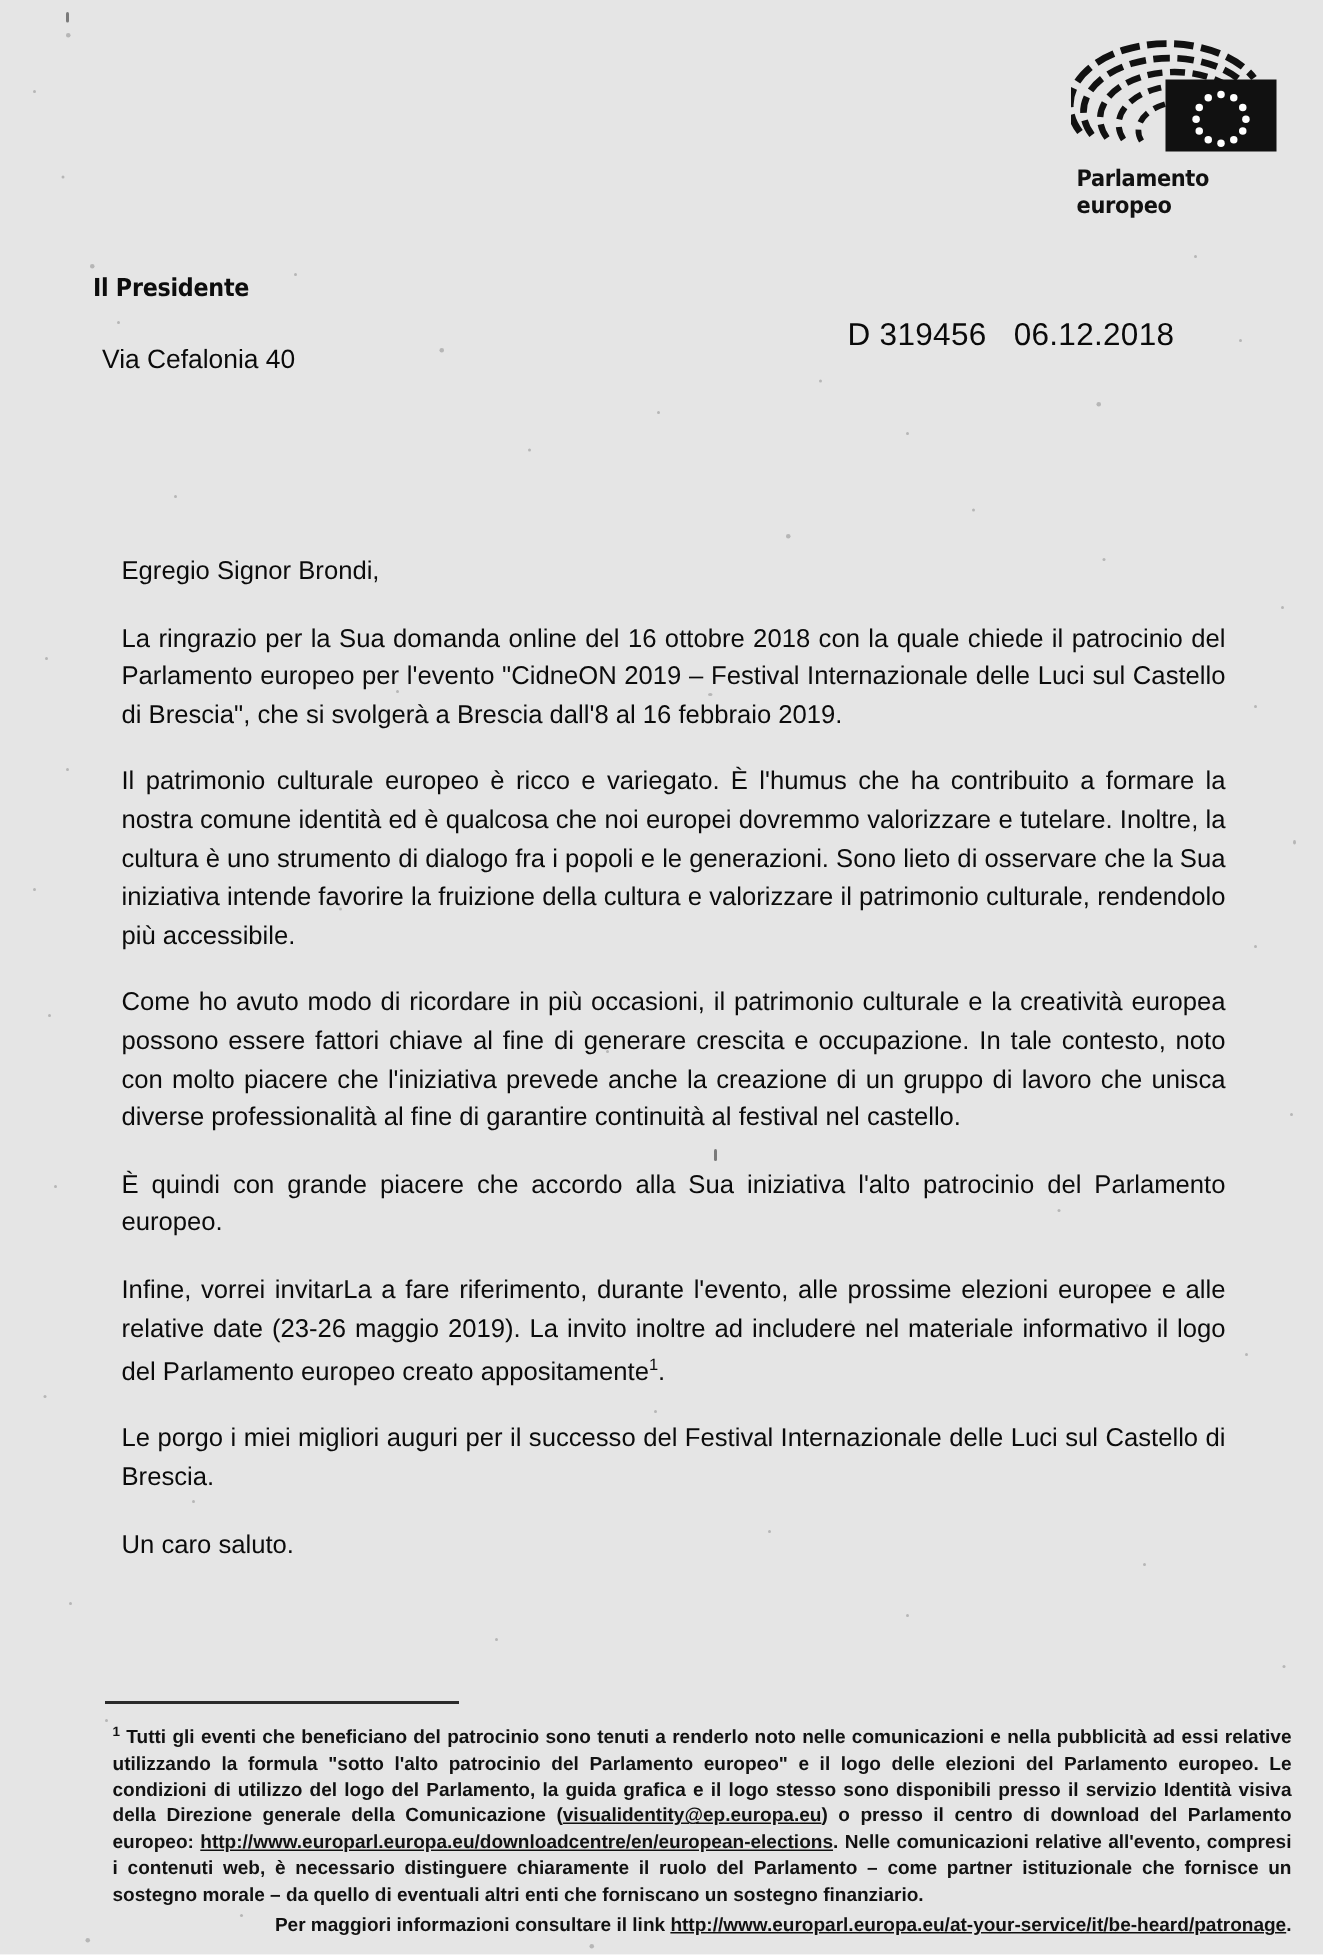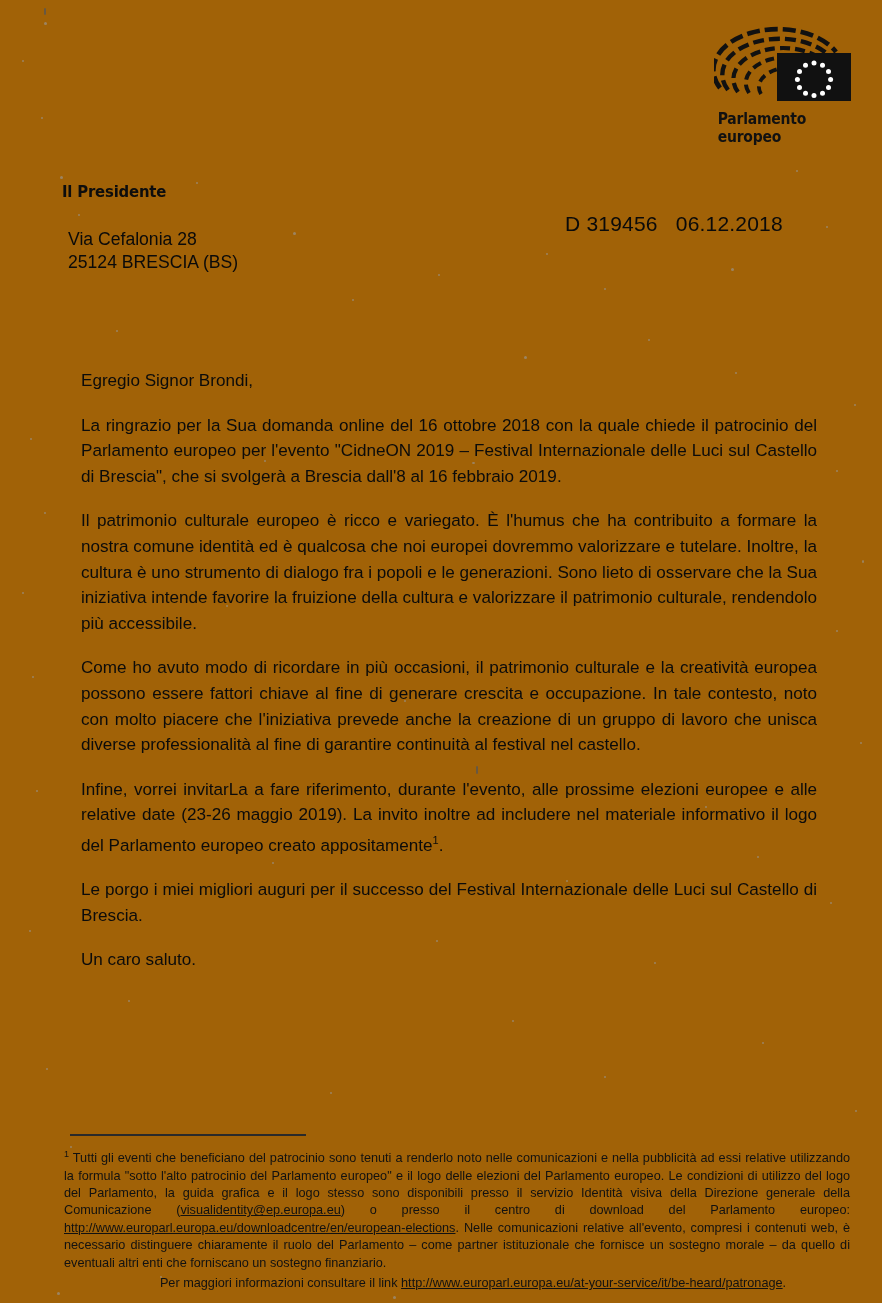--- a/index.html
+++ b/index.html
@@ -8,21 +8,21 @@
     background: #ffffff;
   }
   body {
     font-family: "Liberation Sans", sans-serif;
     color: #000000;
   }
   #page {
     position: relative;
     width: 882px;
     height: 1303px;
-    background: #a16207;
+    background: #e5e5e5;
     overflow: hidden;
   }
 
   
   .speck {
     position: absolute;
     background: #9a9a9a;
     border-radius: 50%;
     opacity: .62;
   }
@@ -133,33 +133,34 @@
   #footnote-rule {
     position: absolute;
     left: 70px;
     top: 1134px;
     width: 236px;
     height: 2px;
     background: #2a2a2a;
   }
   #footnote {
     position: absolute;
-    left: 64px;
+    left: 75px;
     top: 1146px;
     width: 786px;
     font-size: 12.7px;
     line-height: 17.4px;
     color: #111;
+    font-weight: bold;
   }
   #footnote p {
     margin: 0;
     text-align: justify;
     text-justify: inter-word;
   }
-  #footnote p.lastline { text-align: center; margin-top: 3px; margin-left: 32px; }
+  #footnote p.lastline { text-align: right; margin-top: 3px; margin-left: 32px; }
   #footnote sup { font-size: 9px; vertical-align: super; }
   #footnote .lnk { text-decoration: underline; }
 </style>
 </head>
 <body>
 
 <div id="page">
 
   <div>
     <div class="speck dark" style="left:44px;top:8px;width:2px;height:7px;border-radius:1px;"></div>
@@ -256,29 +257,29 @@
       </svg>
     </div>
     <div id="logo-caption">Parlamento europeo</div>
   </div>
 
   <div id="president-title">Il Presidente</div>
 
   <div id="refline">D 319456   06.12.2018</div>
 
   <div id="address">
-    <div>Via Cefalonia 28</div>
-    <div>25124 BRESCIA (BS)</div>
+    <div>Via Cefalonia 40</div>
   </div>
 
   <div id="body-text">
     <p class="salutation">Egregio Signor Brondi,</p>
     <p>La ringrazio per la Sua domanda online del 16 ottobre 2018 con la quale chiede il patrocinio del Parlamento europeo per l'evento "CidneON 2019 – Festival Internazionale delle Luci sul Castello di Brescia", che si svolgerà a Brescia dall'8 al 16 febbraio 2019.</p>
     <p>Il patrimonio culturale europeo è ricco e variegato. È l'humus che ha contribuito a formare la nostra comune identità ed è qualcosa che noi europei dovremmo valorizzare e tutelare. Inoltre, la cultura è uno strumento di dialogo fra i popoli e le generazioni. Sono lieto di osservare che la Sua iniziativa intende favorire la fruizione della cultura e valorizzare il patrimonio culturale, rendendolo più accessibile.</p>
     <p>Come ho avuto modo di ricordare in più occasioni, il patrimonio culturale e la creatività europea possono essere fattori chiave al fine di generare crescita e occupazione. In tale contesto, noto con molto piacere che l'iniziativa prevede anche la creazione di un gruppo di lavoro che unisca diverse professionalità al fine di garantire continuità al festival nel castello.</p>
+    <p>È quindi con grande piacere che accordo alla Sua iniziativa l'alto patrocinio del Parlamento europeo.</p>
     <p><span>Infine, vorrei invitarLa a fare riferimento, durante l'evento, alle prossime elezioni europee e alle relative date (23-26 maggio 2019). La invito inoltre ad includere nel materiale informativo il logo del Parlamento europeo creato appositamente</span><sup>1</sup><span>.</span></p>
     <p>Le porgo i miei migliori auguri per il successo del Festival Internazionale delle Luci sul Castello di Brescia.</p>
     <p class="last">Un caro saluto.</p>
   </div>
 
 
   <div id="footnote-rule"></div>
   <div id="footnote">
     <p><sup>1</sup><span> Tutti gli eventi che beneficiano del patrocinio sono tenuti a renderlo noto nelle comunicazioni e nella pubblicità ad essi relative utilizzando la formula "sotto l'alto patrocinio del Parlamento europeo" e il logo delle elezioni del Parlamento europeo. Le condizioni di utilizzo del logo del Parlamento, la guida grafica e il logo stesso sono disponibili presso il servizio Identità visiva della Direzione generale della Comunicazione (</span><span class="lnk">visualidentity@ep.europa.eu</span><span>) o presso il centro di download del Parlamento europeo: </span><span class="lnk">http://www.europarl.europa.eu/downloadcentre/en/european-elections</span><span>. Nelle comunicazioni relative all'evento, compresi i contenuti web, è necessario distinguere chiaramente il ruolo del Parlamento – come partner istituzionale che fornisce un sostegno morale – da quello di eventuali altri enti che forniscano un sostegno finanziario.</span></p>
     <p class="lastline"><span>Per maggiori informazioni consultare il link </span><span class="lnk">http://www.europarl.europa.eu/at-your-service/it/be-heard/patronage</span><span>.</span></p>

